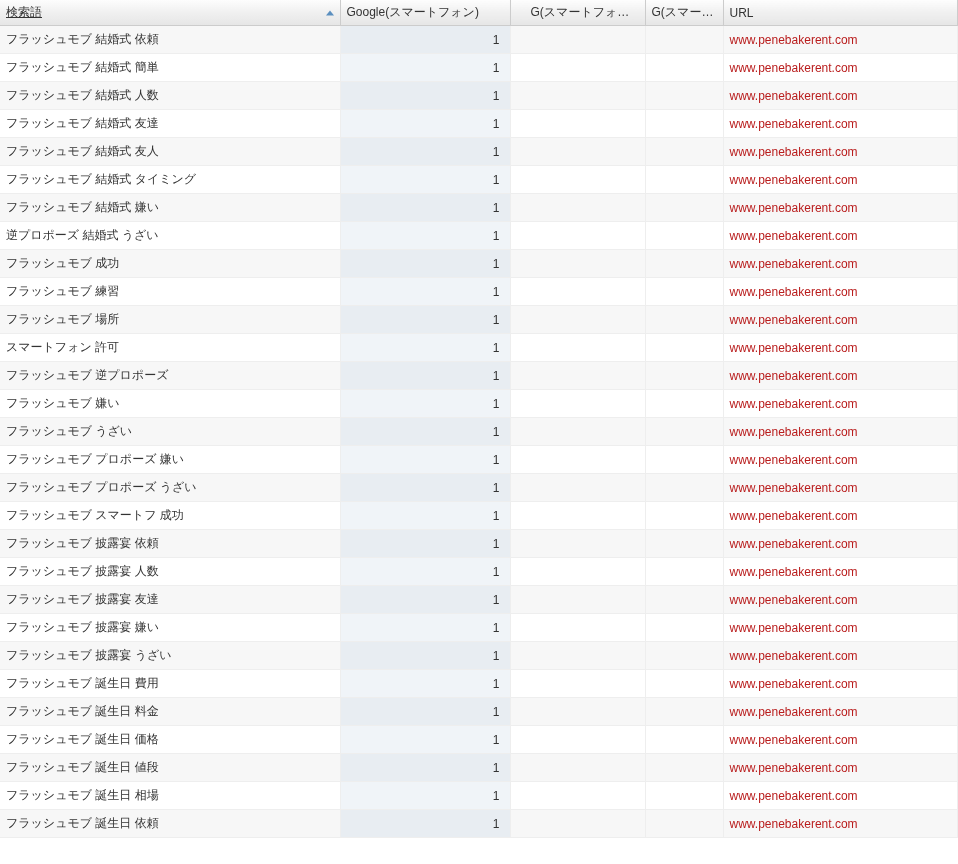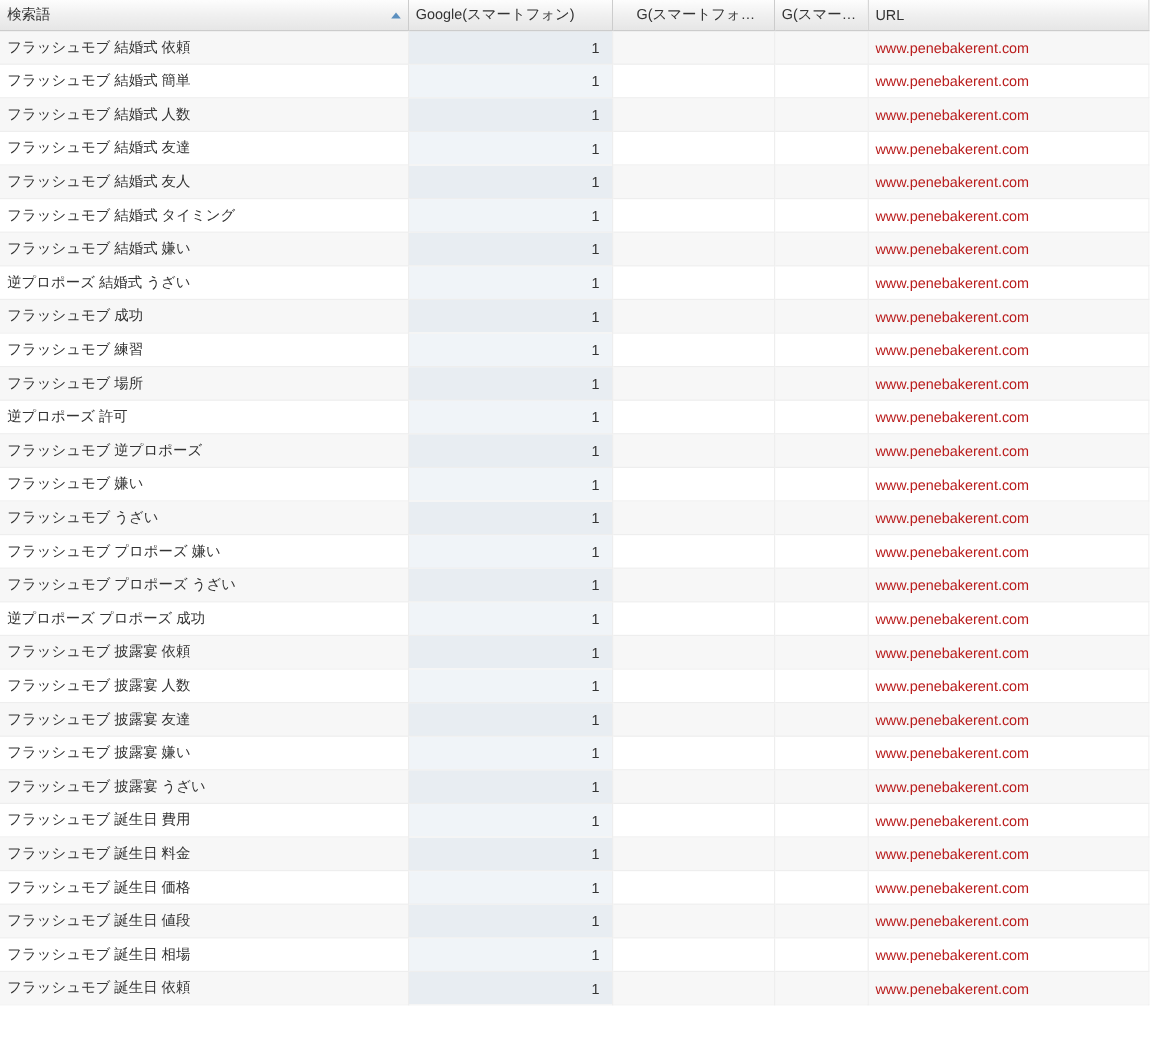--- a/index.html
+++ b/index.html
@@ -21,21 +21,21 @@
       padding: 4px 6px;
       font-weight: normal;
       text-align: left;
       white-space: nowrap;
       overflow: hidden;
       text-overflow: ellipsis;
       height: 22px;
       color: #333;
       position: relative;
     }
-    thead th.col-keyword { width: 340px; }
+    thead th.col-keyword { width: 340px; text-decoration: underline; }
     thead th.col-google { width: 170px; text-align: left; }
     thead th.col-change { width: 135px; text-align: right; padding-left: 20px; }
     thead th.col-g3 { width: 78px; text-align: right; }
     thead th.col-url { width: auto; }
     .sort-ind {
       position: absolute;
       right: 6px;
       top: 50%;
       transform: translateY(-50%);
       width: 0; height: 0;
@@ -163,21 +163,21 @@
         <td class="cell-url">www.penebakerent.com</td>
       </tr>
       <tr>
         <td class="cell-keyword">フラッシュモブ 場所</td>
         <td class="cell-google">1</td>
         <td class="cell-change"></td>
         <td class="cell-g3"></td>
         <td class="cell-url">www.penebakerent.com</td>
       </tr>
       <tr>
-        <td class="cell-keyword">逆プロポーズ 許可</td>
+        <td class="cell-keyword">スマートフォン 許可</td>
         <td class="cell-google">1</td>
         <td class="cell-change"></td>
         <td class="cell-g3"></td>
         <td class="cell-url">www.penebakerent.com</td>
       </tr>
       <tr>
         <td class="cell-keyword">フラッシュモブ 逆プロポーズ</td>
         <td class="cell-google">1</td>
         <td class="cell-change"></td>
         <td class="cell-g3"></td>
@@ -205,21 +205,21 @@
         <td class="cell-url">www.penebakerent.com</td>
       </tr>
       <tr>
         <td class="cell-keyword">フラッシュモブ プロポーズ うざい</td>
         <td class="cell-google">1</td>
         <td class="cell-change"></td>
         <td class="cell-g3"></td>
         <td class="cell-url">www.penebakerent.com</td>
       </tr>
       <tr>
-        <td class="cell-keyword">逆プロポーズ プロポーズ 成功</td>
+        <td class="cell-keyword">フラッシュモブ スマートフ 成功</td>
         <td class="cell-google">1</td>
         <td class="cell-change"></td>
         <td class="cell-g3"></td>
         <td class="cell-url">www.penebakerent.com</td>
       </tr>
       <tr>
         <td class="cell-keyword">フラッシュモブ 披露宴 依頼</td>
         <td class="cell-google">1</td>
         <td class="cell-change"></td>
         <td class="cell-g3"></td>

